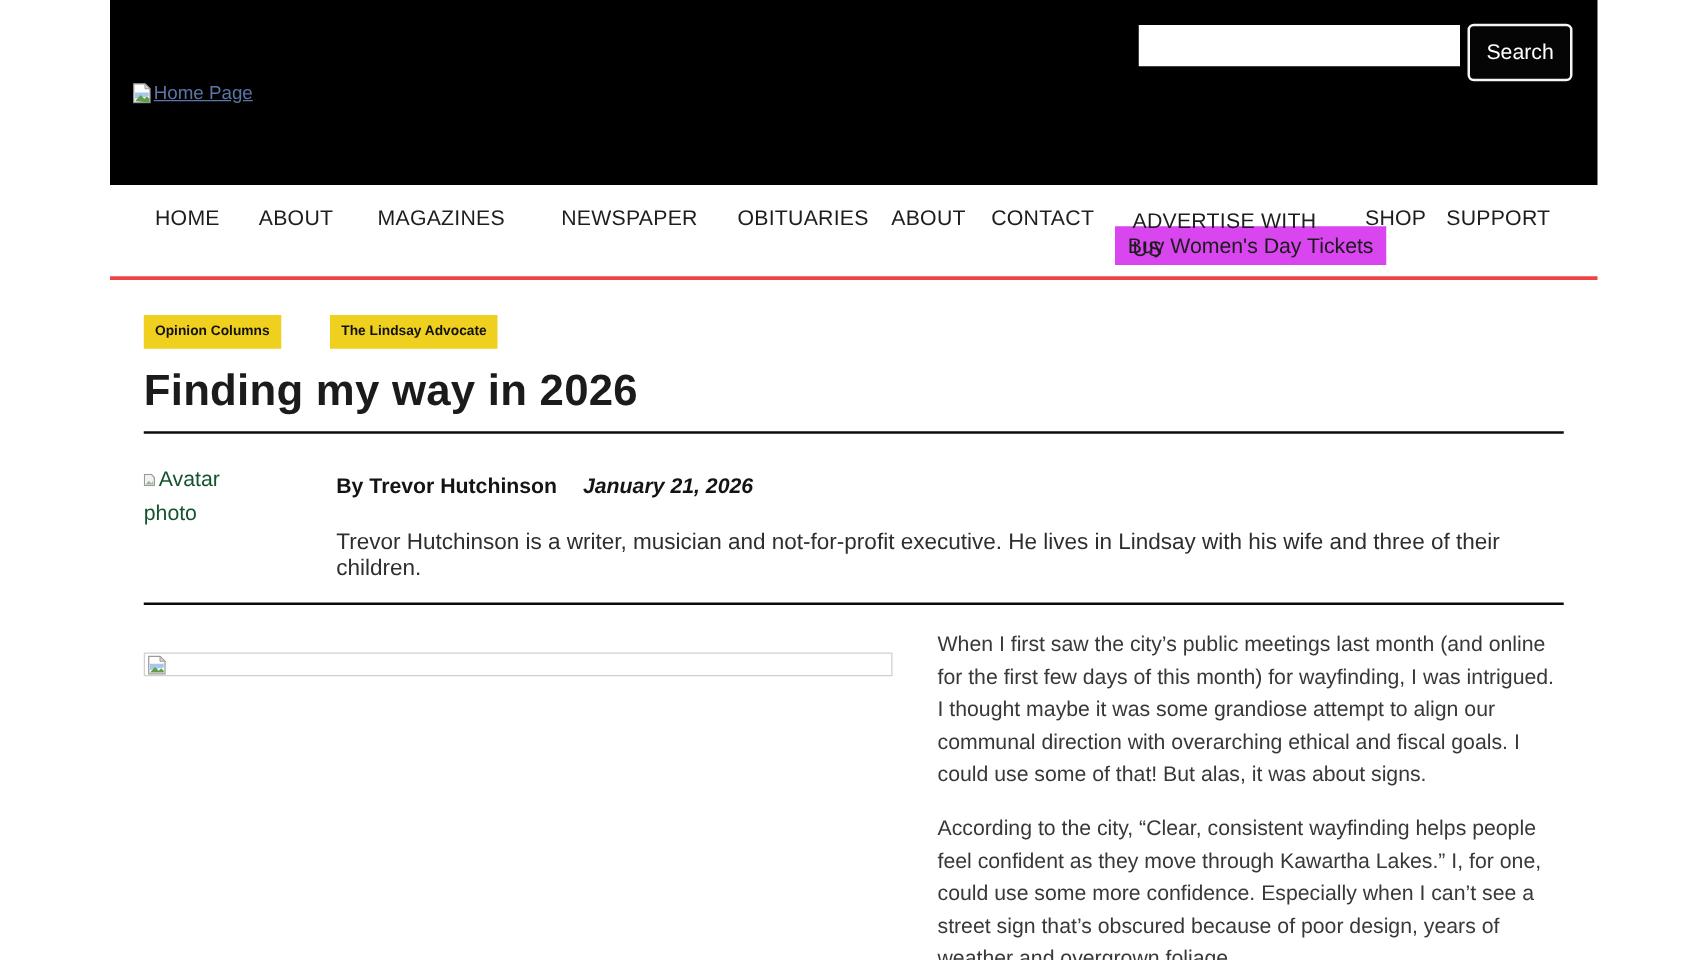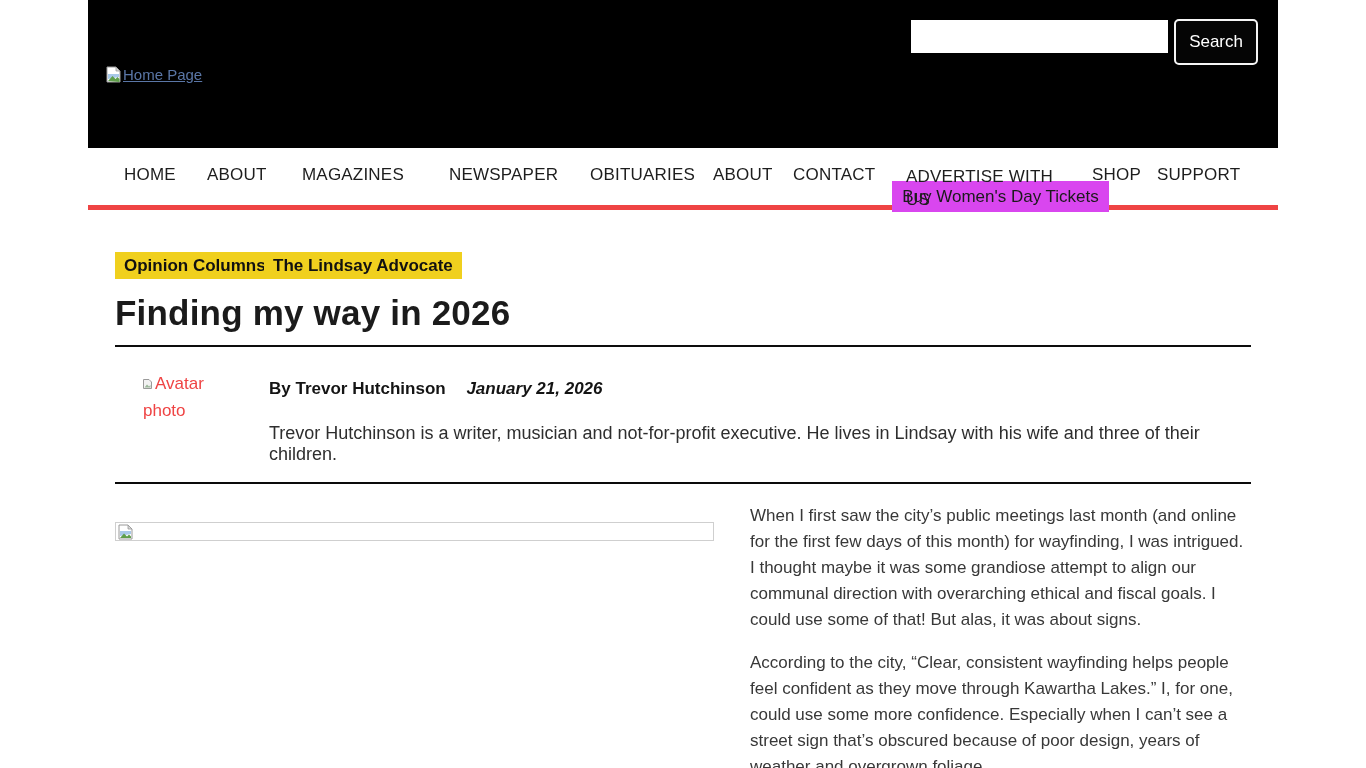--- a/index.html
+++ b/index.html
@@ -54,23 +54,23 @@
     border-radius: 5px;
     font-size: 17px;
     font-family: inherit;
     cursor: pointer;
   }
 
   
   .navbar {
     position: absolute;
     left: 88px; top: 148px;
-    width: 1190px; height: 62px;
-    background: #ffffff;
-    border-bottom: 5px solid #ef4444;
+    width: 1190px; height: 76px;
+    background: #ffffff;
+    border-bottom: 3px solid #ef4444;
   }
   .nav-item {
     position: absolute;
     top: 17px;
     font-size: 17px;
     color: #1d1d1d;
     letter-spacing: 0.2px;
     cursor: pointer;
     white-space: nowrap;
   }
@@ -97,21 +97,21 @@
 
   
   .tag {
     position: absolute;
     top: 252px;
     height: 27px;
     line-height: 27px;
     padding: 0 9px;
     background: #f0d01e;
     color: #111111;
-    font-size: 17px;
+    font-size: 11px;
     font-weight: bold;
     cursor: pointer;
     white-space: nowrap;
   }
   .tag-1 { left: 115px; }
   .tag-2 { left: 264px; }
 
   .article-title {
     position: absolute;
     left: 115px; top: 293px;
@@ -127,22 +127,21 @@
     width: 1136px; height: 2px;
     background: #0d0d0d;
   }
 
   .avatar-broken {
     position: absolute;
     left: 115px; top: 370px;
     width: 78px;
     font-size: 17px;
     line-height: 27px;
-    color: #ef4444;
-    margin-left: 28px;
+    color: #14532d;
   }
   .avatar-broken .mini-icon { display: inline-block; vertical-align: baseline; margin-right: 3px; }
 
   .byline {
     position: absolute;
     left: 269px; top: 379px;
     font-size: 17px;
     color: #141414;
   }
   .byline .by, .byline .author { font-weight: bold; }

